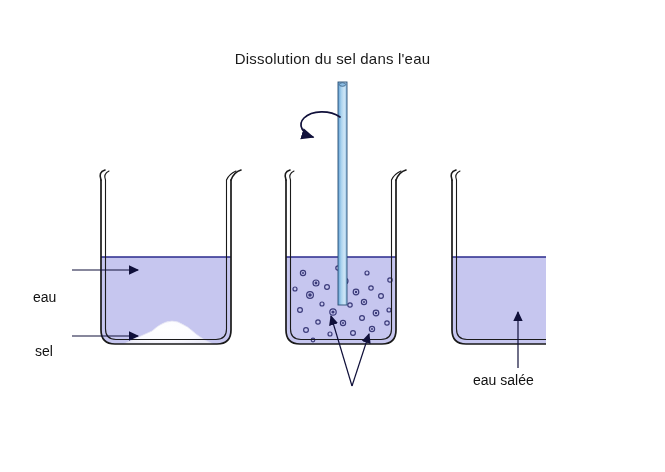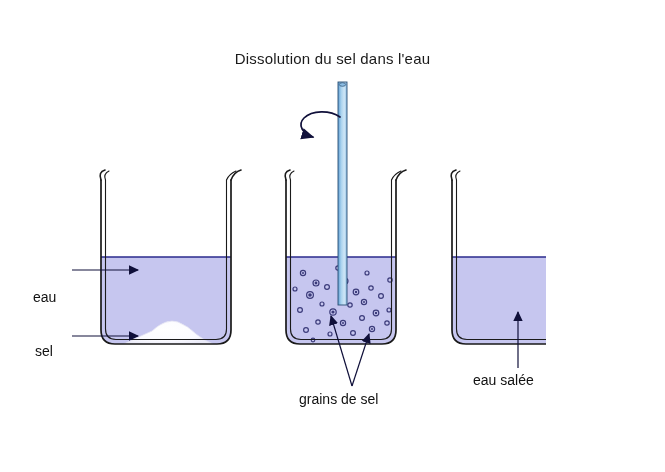--- a/index.html
+++ b/index.html
@@ -176,16 +176,15 @@
       <line x1="72" y1="270" x2="138" y2="270" stroke="#10103a" stroke-width="1.2" marker-end="url(#arrowHead)"></line>
       <line x1="72" y1="336" x2="138" y2="336" stroke="#10103a" stroke-width="1.2" marker-end="url(#arrowHead)"></line>
       <line x1="352" y1="386" x2="331" y2="316" stroke="#10103a" stroke-width="1.2" marker-end="url(#arrowHead)"></line>
       <line x1="352" y1="386" x2="369" y2="334" stroke="#10103a" stroke-width="1.2" marker-end="url(#arrowHead)"></line>
       <line x1="518" y1="368" x2="518" y2="312" stroke="#10103a" stroke-width="1.2" marker-end="url(#arrowHead)"></line>
     </g>
   </svg>
 
   <div class="label lbl-eau">eau</div>
   <div class="label lbl-sel">sel</div>
-  <div class="label lbl-grains">grains de sel</div>
   <div class="label lbl-salee">eau salée</div>
 
 </div>
 
 </body></html>

